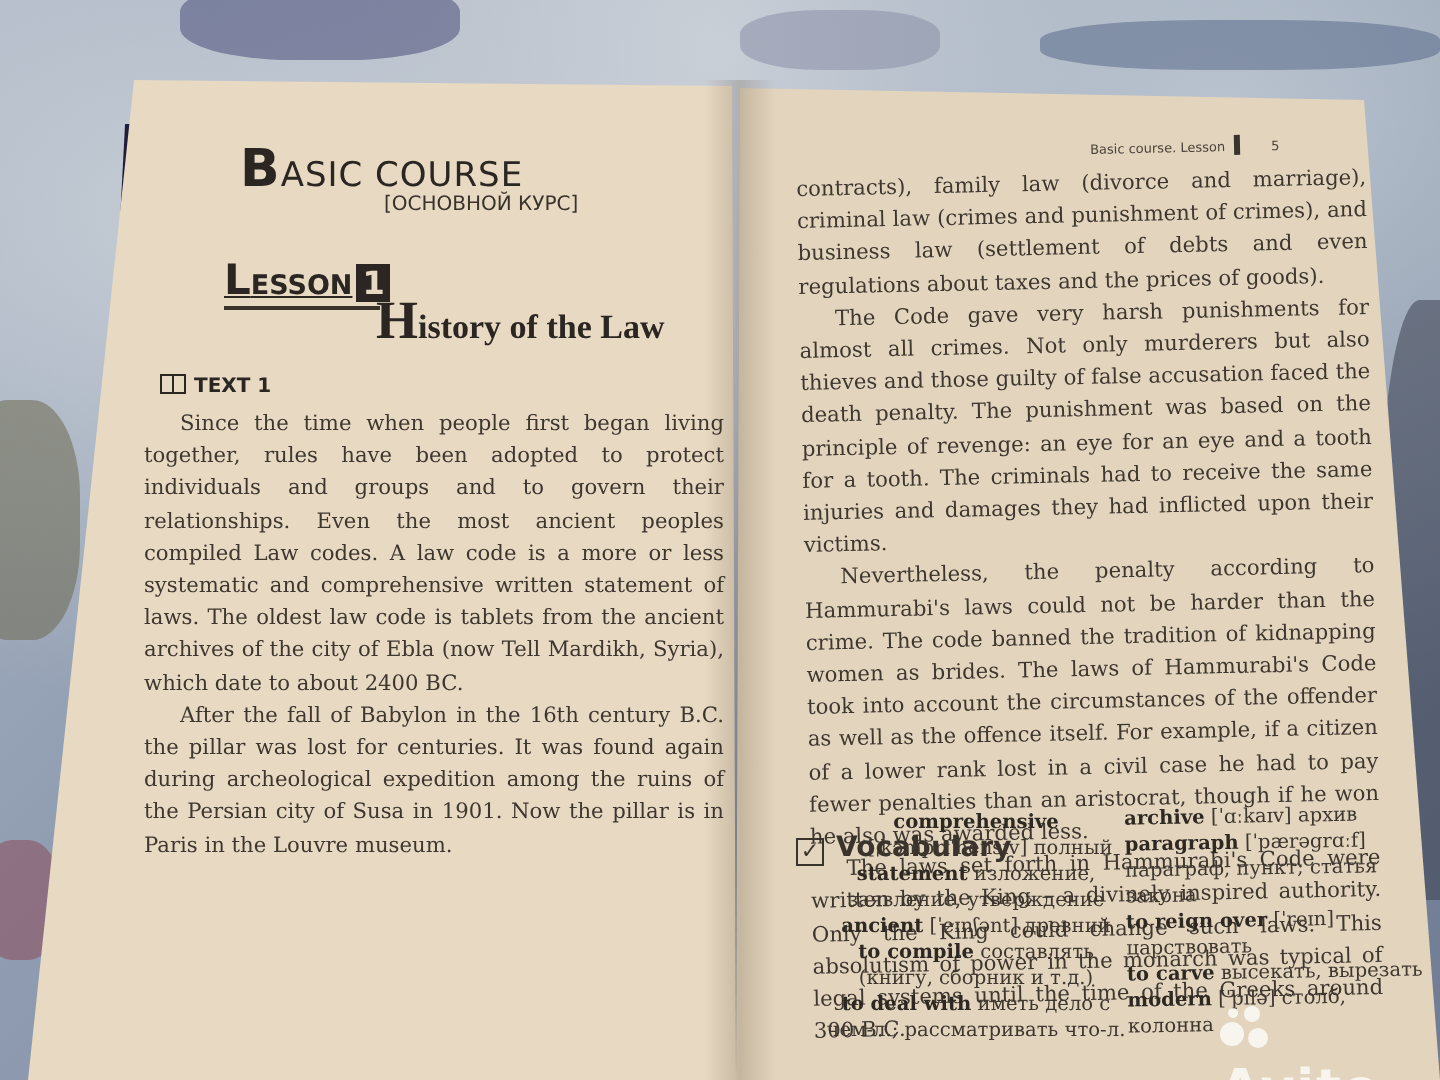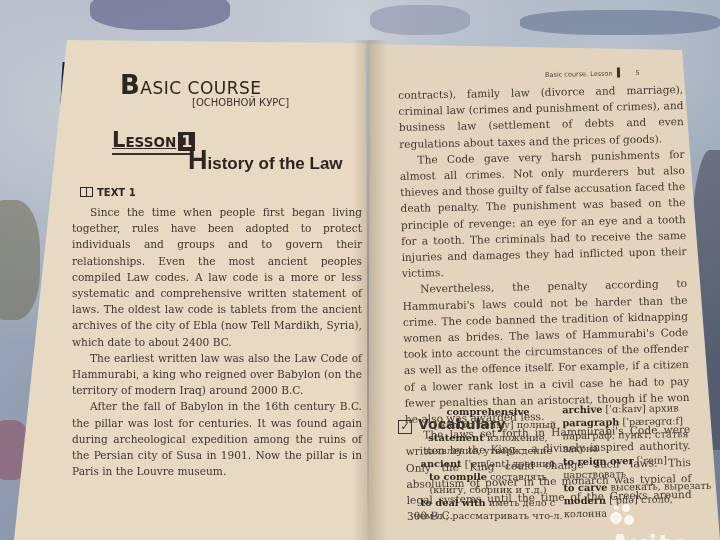--- a/index.html
+++ b/index.html
@@ -27,21 +27,21 @@
   }
   .title-block { position:absolute; left:120px; top:70px; }
   .basic-course { font-family:"DejaVu Sans", sans-serif; font-size:17px; color:#2b2622; letter-spacing:0.5px; }
   .basic-course .big { font-size:26px; font-weight:bold; }
   .basic-course-ru { position:absolute; left:192px; top:97px; font-family:"DejaVu Sans", sans-serif; font-size:10px; color:#3a332c; }
   .lesson { position:absolute; left:112px; top:128px; font-family:"DejaVu Sans", sans-serif; color:#2b2622;text-decoration:underline; }
   .lesson .big { font-size:21px; font-weight:bold; }
   .lesson .small { font-size:13.5px; font-weight:bold; }
   .lesson-num { display:inline-block; background:#2b2622; color:#e7d9c2; font-weight:bold; font-size:16px; padding:0 3px; margin-left:2px; }
   .lesson-underline { position:absolute; left:112px; top:153px; width:78px; height:2px; background:#3a332c; }
-  .history { position:absolute; left:188px; top:145px; font-family:Liberation Sans, sans-serif; color:#2b2622; }
+  .history { position:absolute; left:188px; top:145px; font-family:Liberation Serif, serif; color:#2b2622; }
   .history .big { font-size:27px; font-weight:bold; }
   .history .rest { font-size:17px; font-weight:bold; }
   .text-label { position:absolute; left:80px; top:187px; font-family:"DejaVu Sans", sans-serif; font-size:10px; font-weight:bold; color:#2b2622; }
   .book-icon { display:inline-block; width:11px; height:8px; border:1.5px solid #2b2622; margin-right:4px; vertical-align:-1px; position:relative; }
   .book-icon::after { content:""; position:absolute; left:4.5px; top:0; width:1px; height:8px; background:#2b2622; }
   .body-left { position:absolute; left:72px; top:204px; width:290px; font-size:10.6px; line-height:16.2px; color:#3e3730; text-align:justify; }
   .body-left p, .body-right p { margin:0; text-indent:18px; }
   .body-right { position:absolute; left:398px; top:87px; width:285px; font-size:10.6px; line-height:16.2px; color:#3e3730; text-align:justify; transform: rotate(-1.2deg); transform-origin: top left; }
   .body-right p.noindent { text-indent:0; }
   .running-head { position:absolute; left:545px; top:68px; font-family:"DejaVu Sans", sans-serif; font-size:6.5px; color:#4a423a; transform: rotate(-1.2deg); }
@@ -86,21 +86,20 @@
 <div class="history">
   <span class="big">H</span><span class="rest">istory of the Law</span>
 </div>
 
 <div class="text-label">
   <span class="book-icon"></span><span>TEXT 1</span>
 </div>
 
 <div class="body-left">
   <p>Since the time when people first began living together, rules have been adopted to protect individuals and groups and to govern their relationships. Even the most ancient peoples compiled Law codes. A law code is a more or less systematic and comprehensive written statement of laws. The oldest law code is tablets from the ancient archives of the city of Ebla (now Tell Mardikh, Syria), which date to about 2400 BC.</p>
-  <p>The earliest written law was also the Law Code of Hammurabi, a king who reigned over Babylon (on the territory of modern Iraq) around 2000 B.C.</p>
   <p>After the fall of Babylon in the 16th century B.C. the pillar was lost for centuries. It was found again during archeological expedition among the ruins of the Persian city of Susa in 1901. Now the pillar is in Paris in the Louvre museum.</p>
 
 </div>
 
 <div class="running-head">
   <span>Basic course. Lesson</span><span class="bar"></span><span class="page-num">5</span>
 </div>
 
 <div class="body-right">
   <p class="noindent">contracts), family law (divorce and marriage), criminal law (crimes and punishment of crimes), and business law (settlement of debts and even regulations about taxes and the prices of goods).</p>

